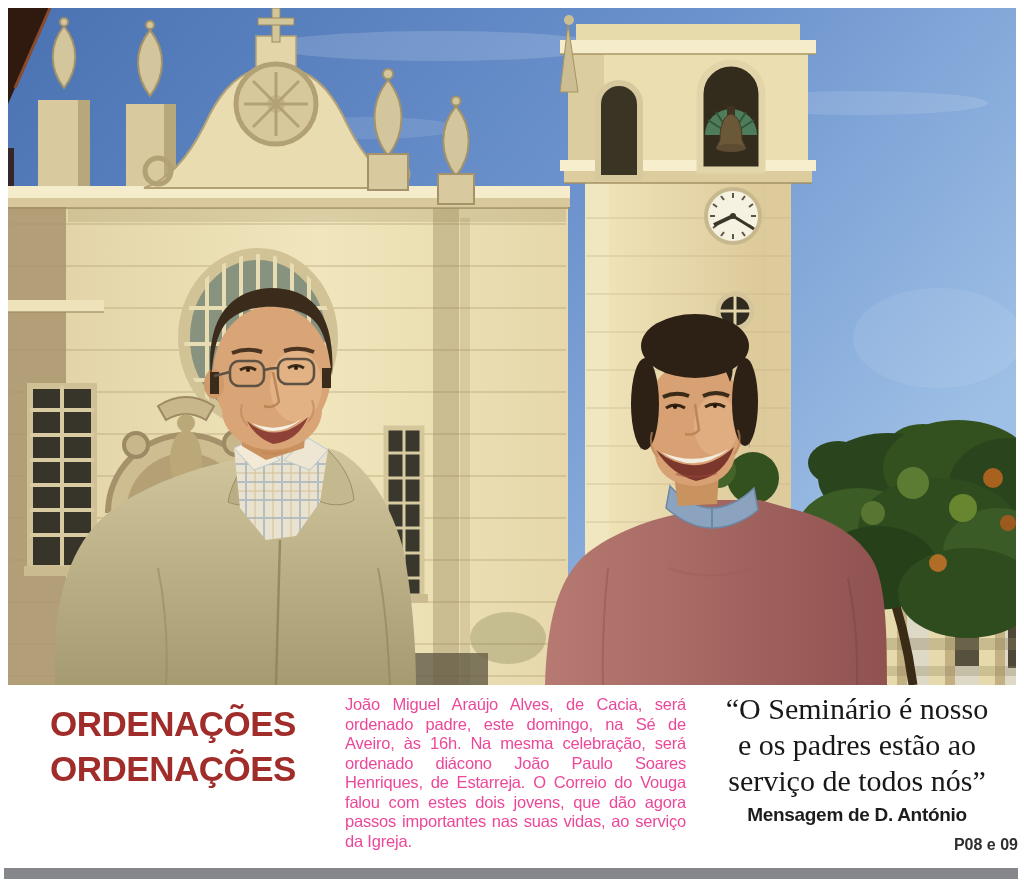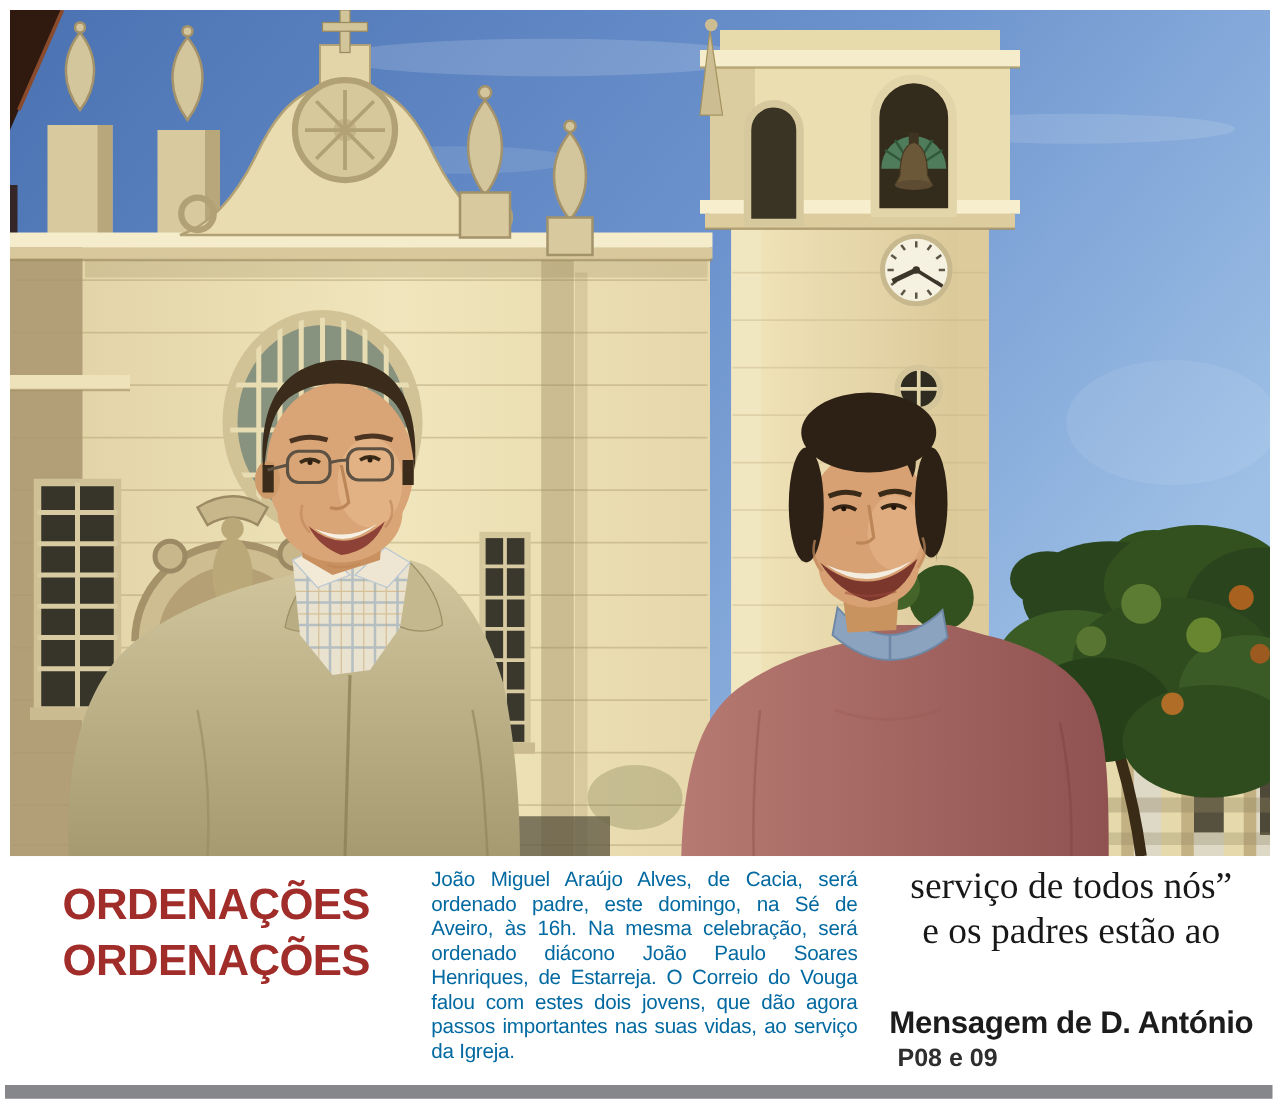--- a/index.html
+++ b/index.html
@@ -6,28 +6,28 @@
   .page{position:relative;width:1024px;height:891px;background:#ffffff;overflow:hidden;
         font-family:"Liberation Sans",sans-serif;}
   .photo{position:absolute;left:8px;top:8px;width:1008px;height:677px;overflow:hidden;}
   .photo svg{display:block;}
   .headline{position:absolute;left:0;top:701px;width:346px;text-align:center;
             font-weight:bold;font-size:35px;line-height:45px;letter-spacing:-0.5px;
             color:#a02d2a;}
   .headline span{display:block;}
   .article{position:absolute;left:345px;top:695px;width:341px;
            font-size:16.5px;line-height:19.5px;letter-spacing:-0.2px;
-           text-align:justify;color:#0369a1;}
+           text-align:justify;color:#ec4899;}
   .quote{position:absolute;left:692px;top:691px;width:330px;text-align:center;
          font-family:"Liberation Serif",serif;font-size:30px;line-height:36px;color:#181818;}
   .quote span{display:block;}
   .quote-attr{position:absolute;left:692px;top:804px;width:330px;text-align:center;
-              font-weight:bold;font-size:25px;letter-spacing:-0.3px;color:#1c1c1c;}
-  .page-ref{position:absolute;right:6px;top:836px;width:300px;text-align:left;
-            font-weight:bold;font-size:20px;color:#2e2e2e;}
+              font-weight:bold;font-size:19px;letter-spacing:-0.3px;color:#1c1c1c;}
+  .page-ref{position:absolute;right:6px;top:836px;width:300px;text-align:right;
+            font-weight:bold;font-size:16px;color:#2e2e2e;}
   .divider-bar{position:absolute;left:4px;top:868px;width:1014px;height:11px;background:#85878b;}
 </style>
 </head>
 <body>
 
 <div class="page">
 
   <div class="photo">
     <svg viewBox="0 0 1008 677" width="1008" height="677">
       <defs>
@@ -421,22 +421,23 @@
   </div>
 
   <h1 class="headline" style="margin:0;">
     <span>ORDENAÇÕES</span>
     <span>ORDENAÇÕES</span>
   </h1>
 
   <p class="article" style="margin:0;">João Miguel Araújo Alves, de Cacia, será ordenado padre, este domingo, na Sé de Aveiro, às 16h. Na mesma celebração, será ordenado diácono João Paulo Soares Henriques, de Estarreja. O Correio do Vouga falou com estes dois jovens, que dão agora passos importantes nas suas vidas, ao serviço da Igreja.</p>
 
   <blockquote class="quote" style="margin:0;">
+    <span>“O Seminário é nosso</span>
+    <span>e os padres estão ao</span>
     <span>serviço de todos nós”</span>
-    <span>e os padres estão ao</span>
   </blockquote>
   <div class="quote-attr">Mensagem de D. António</div>
 
   <div class="page-ref">P08 e 09</div>
 
   <div class="divider-bar"></div>
 
 </div>
 
 </body></html>

